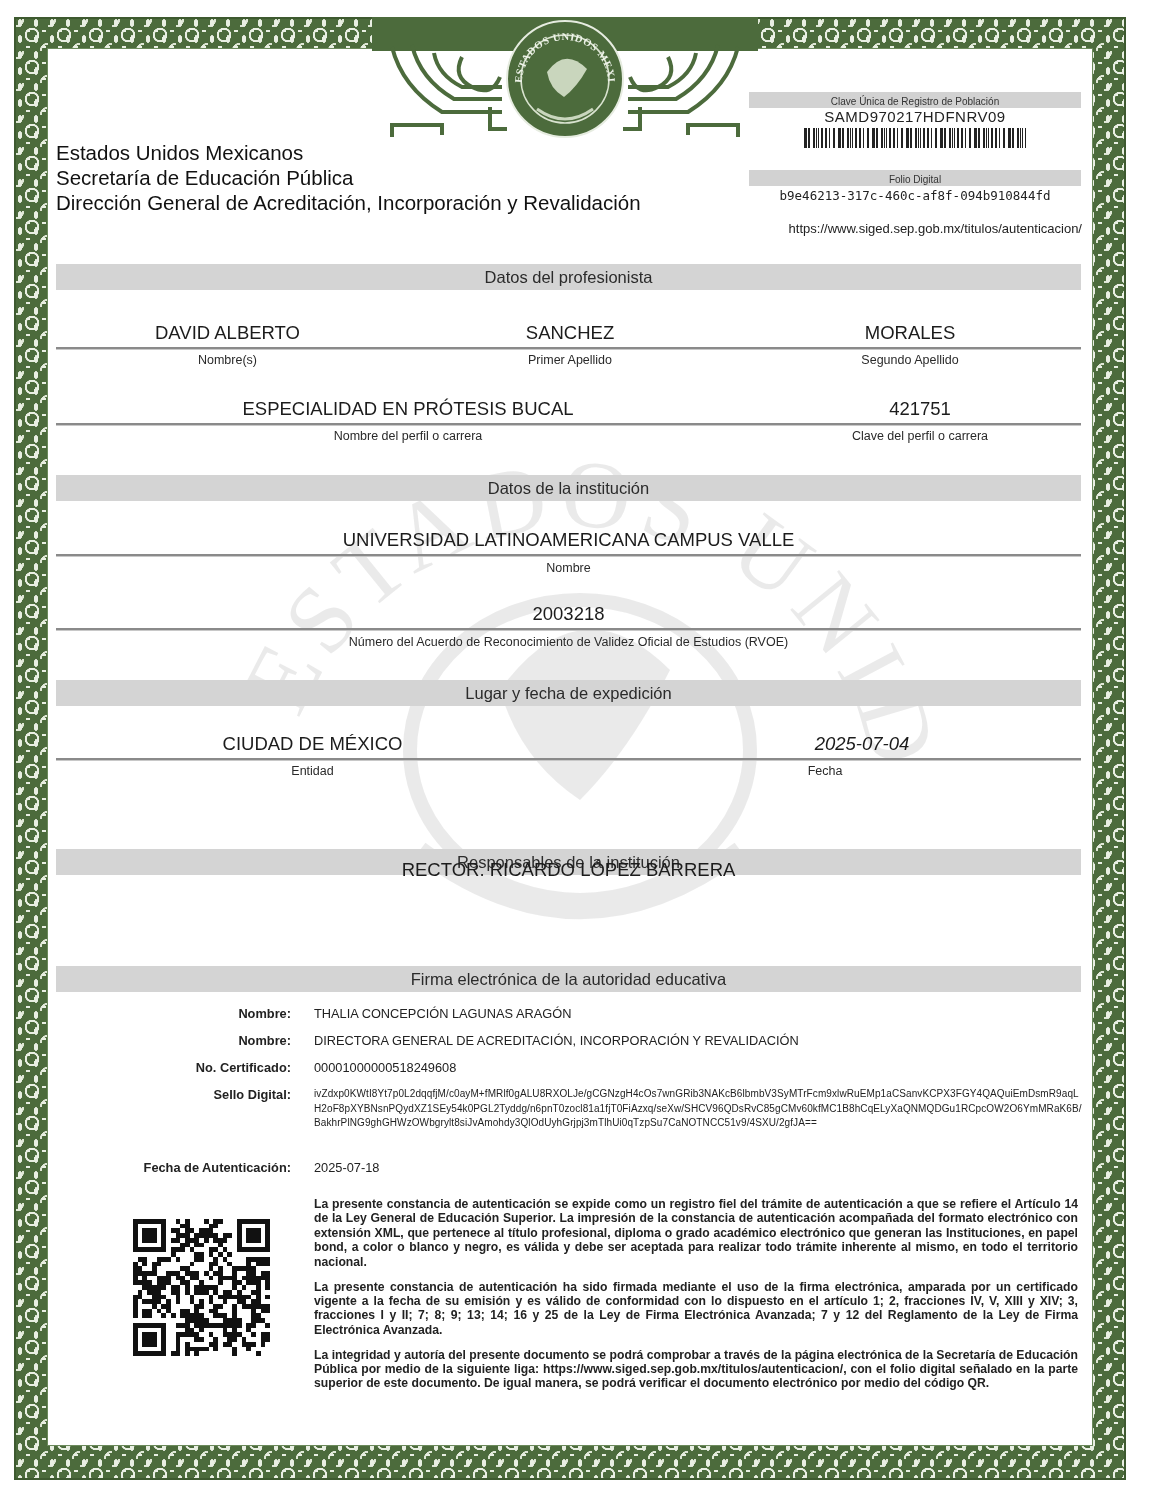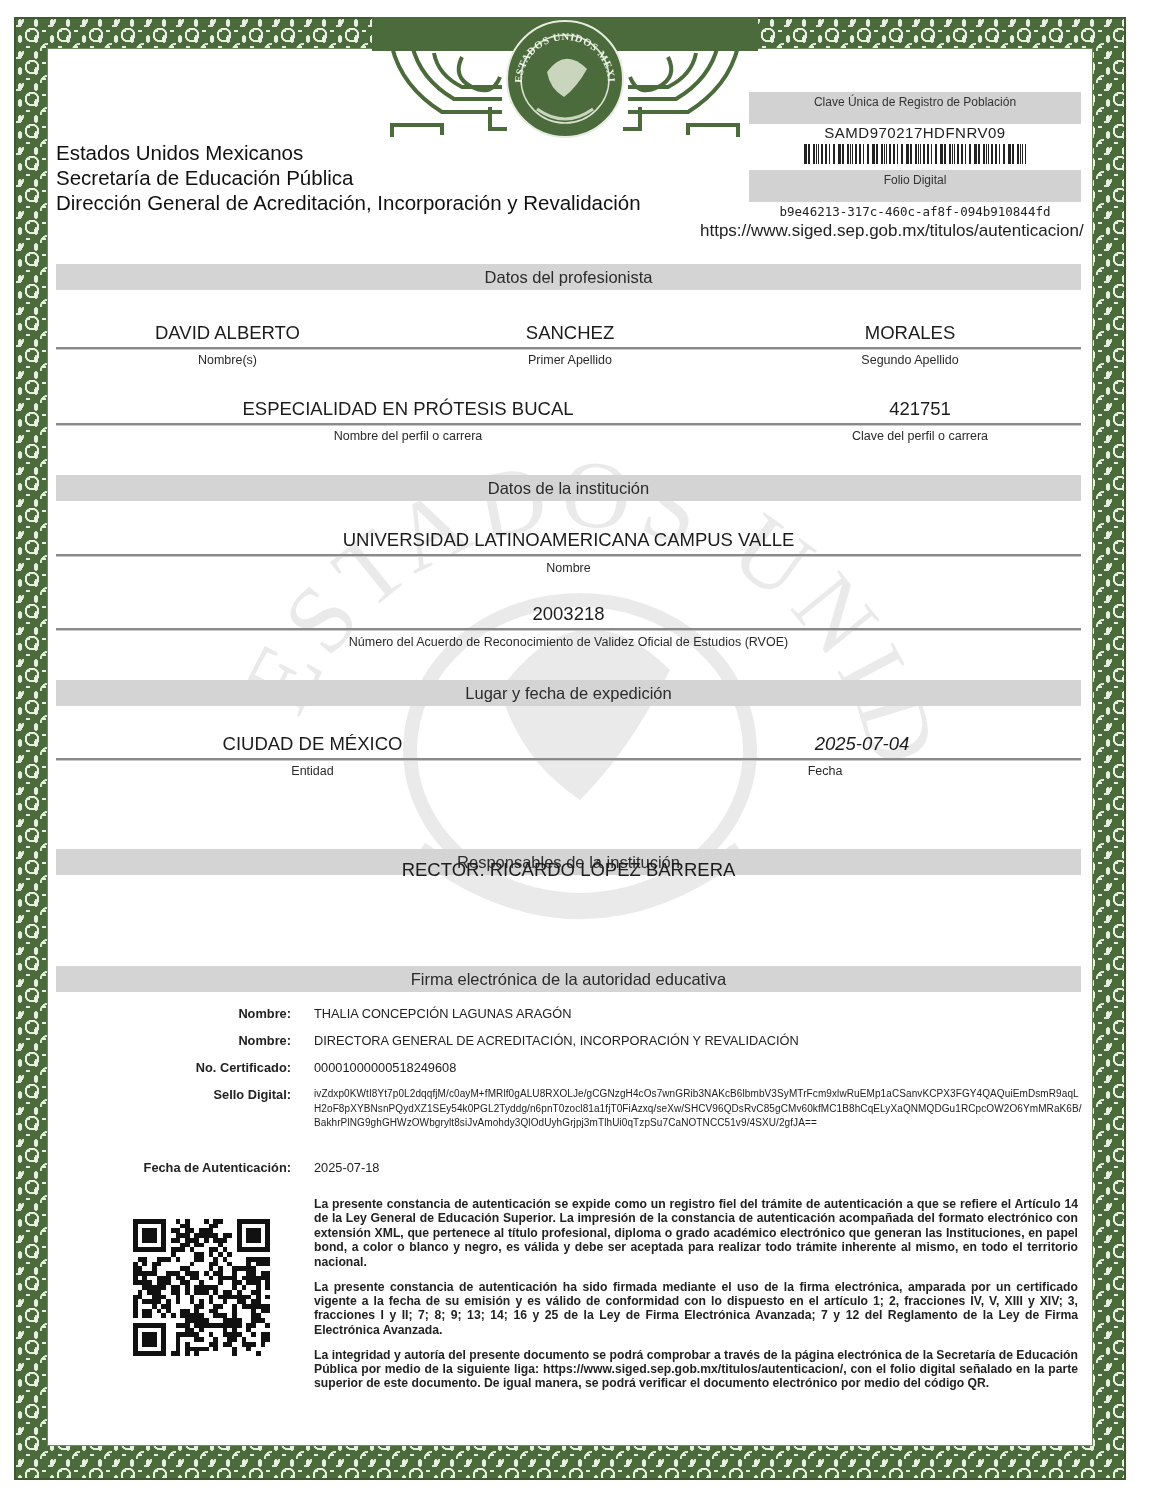--- a/index.html
+++ b/index.html
@@ -31,28 +31,28 @@
     .watermark { position: absolute; left: 200px; top: 330px; width: 760px; height: 640px; opacity: 0.10; }
     .watermark svg { width: 100%; height: 100%; }
 
     
     .titles { position: absolute; left: 56px; top: 141px; font-size: 20.5px; line-height: 24.8px; color: #111; }
     .titles div { white-space: nowrap; }
 
     
     .id-block { position: absolute; left: 749px; width: 332px; text-align: center; }
     .id-label {
-      background: #d2d2d2; color: #333; font-size: 12px; height: 32px; line-height: 20px;
+      background: #d2d2d2; color: #333; font-size: 10px; height: 16px; line-height: 20px;
     }
     .id-value { font-size: 15px; color: #222; line-height: 18px; letter-spacing: 0.5px; }
     .curp-block { top: 92px; }
     .folio-block { top: 170px; }
     .folio-value { font-family: "DejaVu Sans Mono", "Liberation Mono", monospace; font-size: 12.5px; letter-spacing: 0; line-height: 20px; }
     .barcode { margin: 2px auto 0; width: 222px; height: 20px; display: block; }
-    .url-top { position: absolute; left: 700px; width: 382px; top: 221px; text-align: right; font-size: 17px; color: #222; }
+    .url-top { position: absolute; left: 700px; width: 382px; top: 221px; text-align: right; font-size: 13px; color: #222; }
 
     
     .section-head {
       position: absolute; left: 56px; width: 1025px; height: 26px; line-height: 26px;
       background: #d4d4d4; text-align: center; font-size: 16.5px; color: #2b2b2b;
     }
 
     
     .field { position: absolute; text-align: center; }
     .field-value { font-size: 18.5px; color: #1c1c1c; height: 26px; line-height: 26px; white-space: nowrap; }

